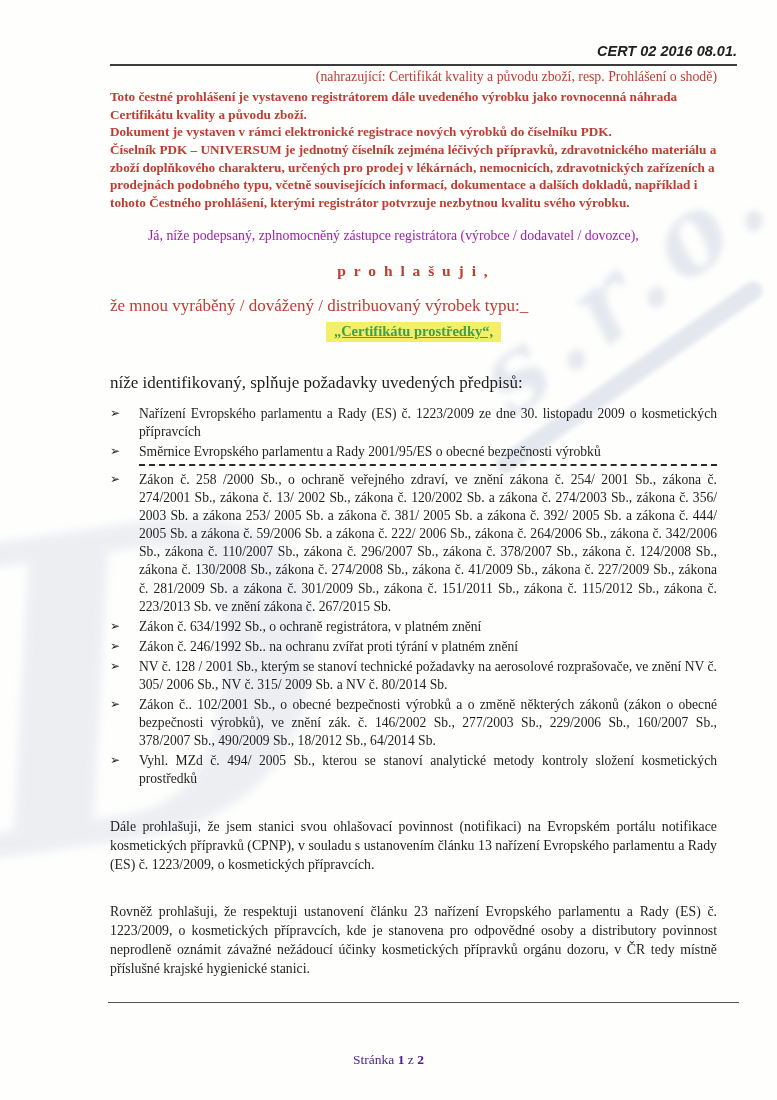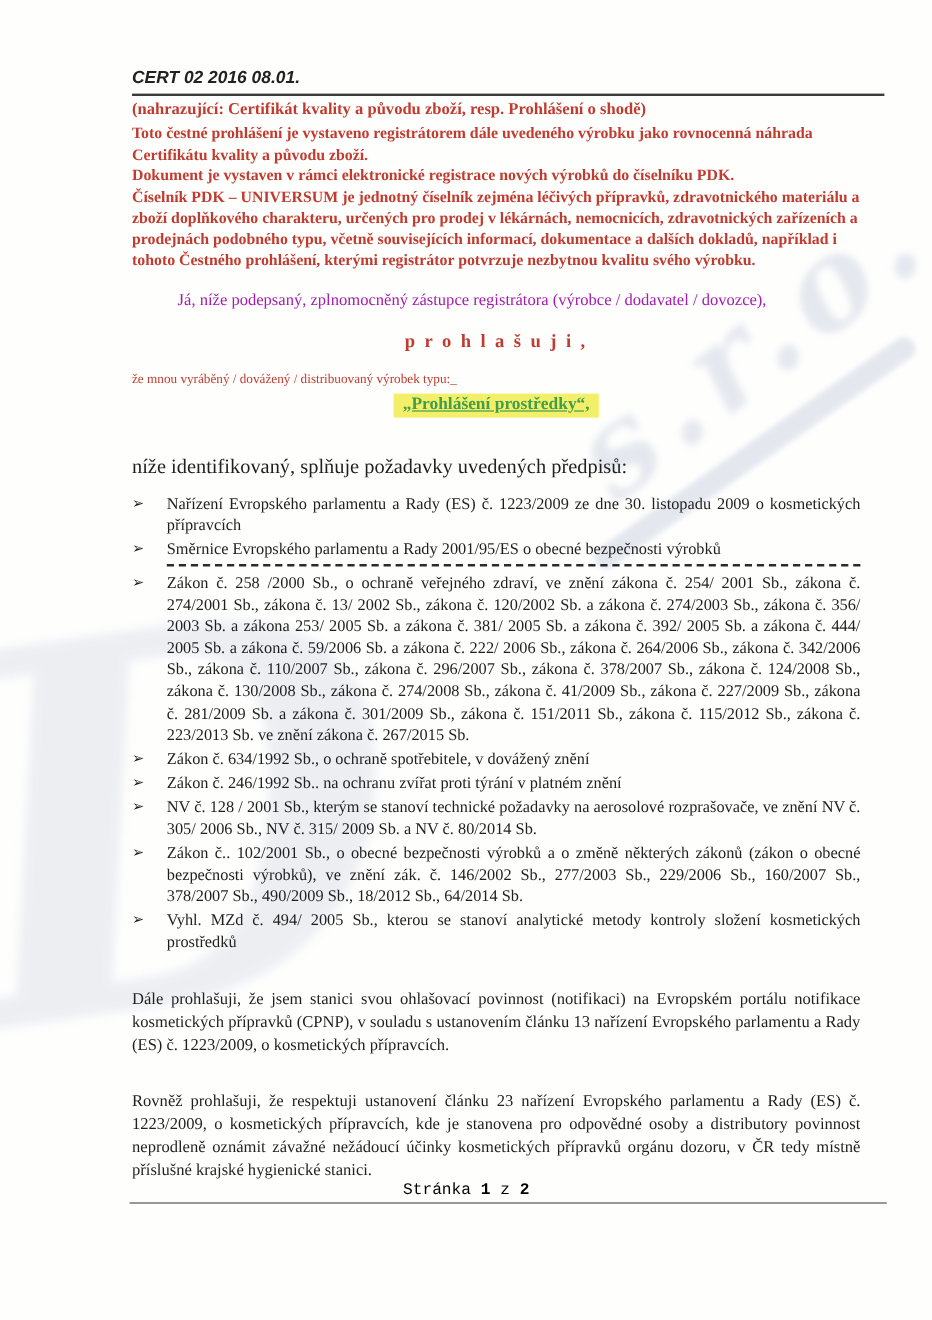--- a/index.html
+++ b/index.html
@@ -32,63 +32,63 @@
     left:-40px;top:470px;
     font-family:"DejaVu Serif",serif;
     font-style:italic;font-weight:700;
     font-size:430px;line-height:1;
     transform:rotate(-8deg);
     opacity:.35;filter:blur(4px);
   }
   
   .content{position:absolute;inset:0;padding:0 60px 0 110px;z-index:1;}
   .doc-code{
-    padding-top:57px;margin-right:-20px;
+    padding-top:43px;text-align:right;margin-right:-20px;
     font-family:"Liberation Sans","DejaVu Sans",sans-serif;
     font-style:italic;font-weight:700;font-size:14.5px;color:#222;
   }
   .header-rule{margin-top:5px;margin-right:-20px;border-top:2px solid #3c3c3c;height:0;}
   .title{
     margin:17px 0 0;text-align:center;
     font-size:23.5px;font-weight:700;color:#bf3c30;
   }
-  .subtitle{margin-top:3px;text-align:left;font-weight:700;font-size:13.8px;color:#bf3c30;}
+  .subtitle{margin-top:3px;text-align:right;font-weight:400;font-size:13.8px;color:#bf3c30;}
   .preamb-h{margin-top:25px;font-weight:700;font-size:16.5px;color:#bf3c30;}
   .preamb-t{
     margin-top:3px;font-weight:700;font-size:13.2px;line-height:1.34;
     color:#bf3c30;white-space:pre-line;
   }
   .decl-intro{margin-top:16px;text-indent:38px;font-size:13.8px;color:#a21caf;}
   .decl-word{
     margin-top:18px;text-align:center;font-weight:700;
     font-size:15.5px;letter-spacing:2px;color:#bf3c30;
   }
-  .product-line{margin-top:16px;font-size:11px;color:#bf3c30;}
+  .product-line{margin-top:16px;font-size:17px;color:#bf3c30;}
   .product-wrap{margin-top:6px;text-align:center;}
   .product{
     display:inline-block;background:#f4ef69;color:#3f9e4f;
     font-weight:700;font-size:14.5px;
     text-decoration:underline;text-decoration-color:#3f9e4f;
     padding:1px 8px 2px;
   }
   .decl-follows{margin-top:31px;font-size:17px;}
   .reg-list{margin-top:12px;}
   .reg-item{display:flex;gap:10px;margin-bottom:2px;font-size:13.6px;line-height:1.33;}
   .reg-item .bullet{flex:0 0 19px;font-size:12px;padding-top:1px;font-family:"DejaVu Sans",sans-serif;}
   .reg-body{flex:1;text-align:justify;}
   .dashed-sep{margin:3px 0 5px 29px;border-top:2px dashed #2b2b2b;height:0;}
   .closing{text-align:justify;font-size:13.8px;line-height:1.37;}
   .closing-1{margin-top:30px;}
   .closing-2{margin-top:28px;}
   .b{font-weight:400;}
   .footer-rule{position:absolute;left:108px;right:38px;top:1002px;border-top:1.5px solid #555;height:0;z-index:1;}
   .footer{
-    position:absolute;top:985px;left:0;width:100%;text-align:center;z-index:1;
-    font-family:Liberation Mono, monospace;
-    font-size:13.5px;color:#000000;
+    position:absolute;top:1052px;left:0;width:100%;text-align:center;z-index:1;
+    font-family:Liberation Serif, serif;
+    font-size:13.5px;color:#4c1d95;
   }
 </style>
 </head>
 <body>
 
 <div class="page">
 
   <div class="wm wm-sro">s.r.o.</div>
   <div class="wm wm-stroke"></div>
   <div class="wm wm-initial">D</div>
@@ -100,41 +100,41 @@
     <div class="subtitle">(nahrazující: Certifikát kvality a původu zboží, resp. Prohlášení o shodě)</div>
 
     <div class="preamb-t">Toto čestné prohlášení je vystaveno registrátorem dále uvedeného výrobku jako rovnocenná náhrada Certifikátu kvality a původu zboží.
 Dokument je vystaven v rámci elektronické registrace nových výrobků do číselníku PDK.
 Číselník PDK – UNIVERSUM je jednotný číselník zejména léčivých přípravků, zdravotnického materiálu a zboží doplňkového charakteru, určených pro prodej v lékárnách, nemocnicích, zdravotnických zařízeních a prodejnách podobného typu, včetně souvisejících informací, dokumentace a dalších dokladů, například i tohoto Čestného prohlášení, kterými registrátor potvrzuje nezbytnou kvalitu svého výrobku.</div>
 
     <div class="decl-intro">Já, níže podepsaný, zplnomocněný zástupce registrátora (výrobce / dodavatel / dovozce),</div>
     <div class="decl-word">p r o h l a š u j i ,</div>
     <div class="product-line">že mnou vyráběný / dovážený / distribuovaný výrobek typu:_</div>
     <div class="product-wrap">
-      <span class="product">„Prohlášení prostředky“,</span>
+      <span class="product">„Certifikátu prostředky“,</span>
     </div>
     <div class="decl-follows">níže identifikovaný, splňuje požadavky uvedených předpisů:</div>
 
     <div class="reg-list">
         <div class="reg-item">
           <span class="bullet">➢</span>
           <div class="reg-body"><span class="b">Nařízení Evropského parlamentu a Rady (ES) č. 1223/2009</span><span> ze dne 30. listopadu 2009 o kosmetických přípravcích</span></div>
         </div>
         <div class="reg-item">
           <span class="bullet">➢</span>
           <div class="reg-body"><span class="b">Směrnice Evropského parlamentu a Rady 2001/95/ES</span><span> o obecné bezpečnosti výrobků</span></div>
         </div>
         <div class="dashed-sep"></div>
         <div class="reg-item">
           <span class="bullet">➢</span>
           <div class="reg-body"><span class="b">Zákon č. 258 /2000 Sb.,</span><span> o ochraně veřejného zdraví, ve znění </span><span class="b">zákona č. 254/ 2001 Sb., zákona č. 274/2001 Sb., zákona č. 13/ 2002 Sb., zákona č. 120/2002 Sb. a zákona č. 274/2003 Sb., zákona č. 356/ 2003 Sb. a zákona 253/ 2005 Sb. a zákona č. 381/ 2005 Sb. a zákona č. 392/ 2005 Sb. a zákona č. 444/ 2005 Sb. a zákona č. 59/2006 Sb. a zákona č. 222/ 2006 Sb., zákona č. 264/2006 Sb., zákona č. 342/2006 Sb., zákona č. 110/2007 Sb., zákona č. 296/2007 Sb., zákona č. 378/2007 Sb., zákona č. 124/2008 Sb., zákona č. 130/2008 Sb., zákona č. 274/2008 Sb., zákona č. 41/2009 Sb., zákona č. 227/2009 Sb., zákona č. 281/2009 Sb. a zákona č. 301/2009 Sb., zákona č. 151/2011 Sb., zákona č. 115/2012 Sb., zákona č. 223/2013 Sb. ve znění zákona č. 267/2015 Sb.</span></div>
         </div>
         <div class="reg-item">
           <span class="bullet">➢</span>
-          <div class="reg-body"><span class="b">Zákon č. 634/1992 Sb.,</span><span> o ochraně spotřebitele, v dovážený znění</span></div>
+          <div class="reg-body"><span class="b">Zákon č. 634/1992 Sb.,</span><span> o ochraně registrátora, v platném znění</span></div>
         </div>
         <div class="reg-item">
           <span class="bullet">➢</span>
           <div class="reg-body"><span class="b">Zákon č. 246/1992 Sb..</span><span> na ochranu zvířat proti týrání v platném znění</span></div>
         </div>
         <div class="reg-item">
           <span class="bullet">➢</span>
           <div class="reg-body"><span class="b">NV č. 128 / 2001 Sb.,</span><span> kterým se stanoví technické požadavky na aerosolové rozprašovače, ve znění </span><span class="b">NV č. 305/ 2006 Sb., NV č. 315/ 2009 Sb. a NV č. 80/2014 Sb.</span></div>
         </div>
         <div class="reg-item">

